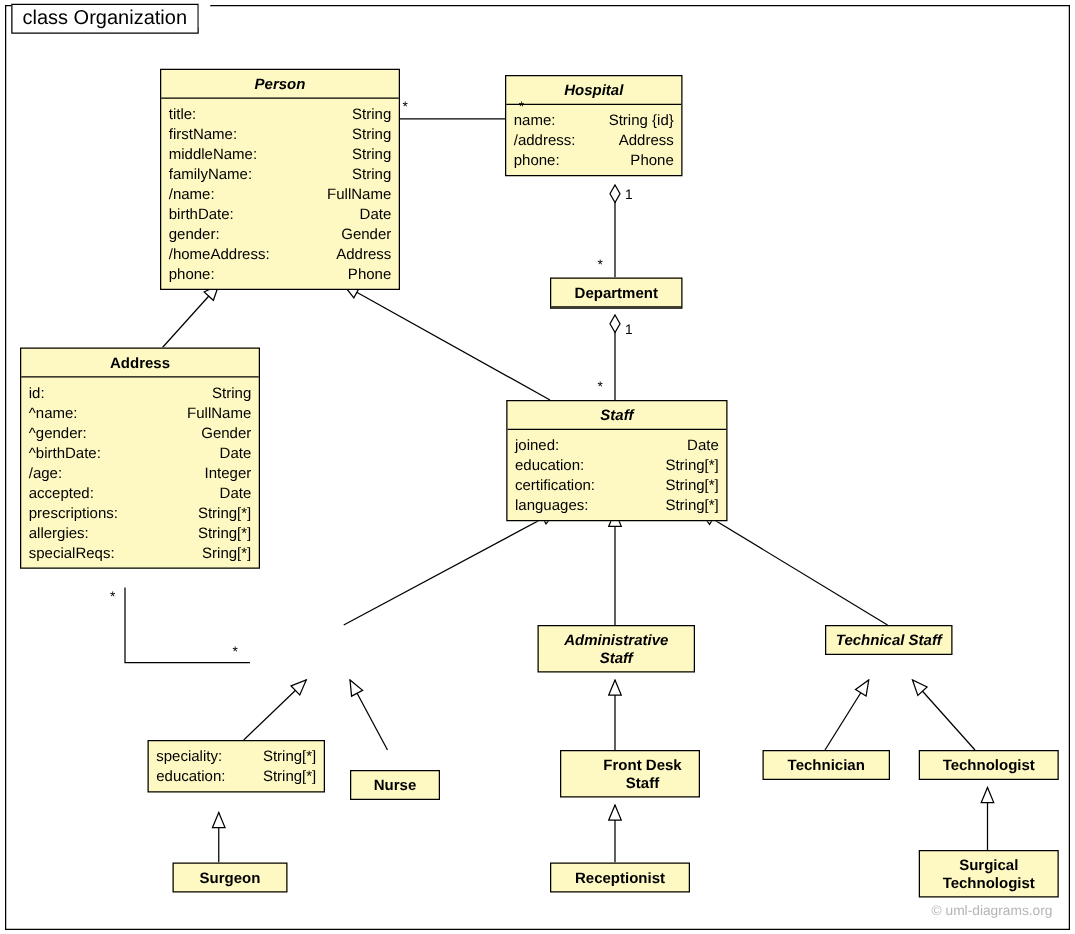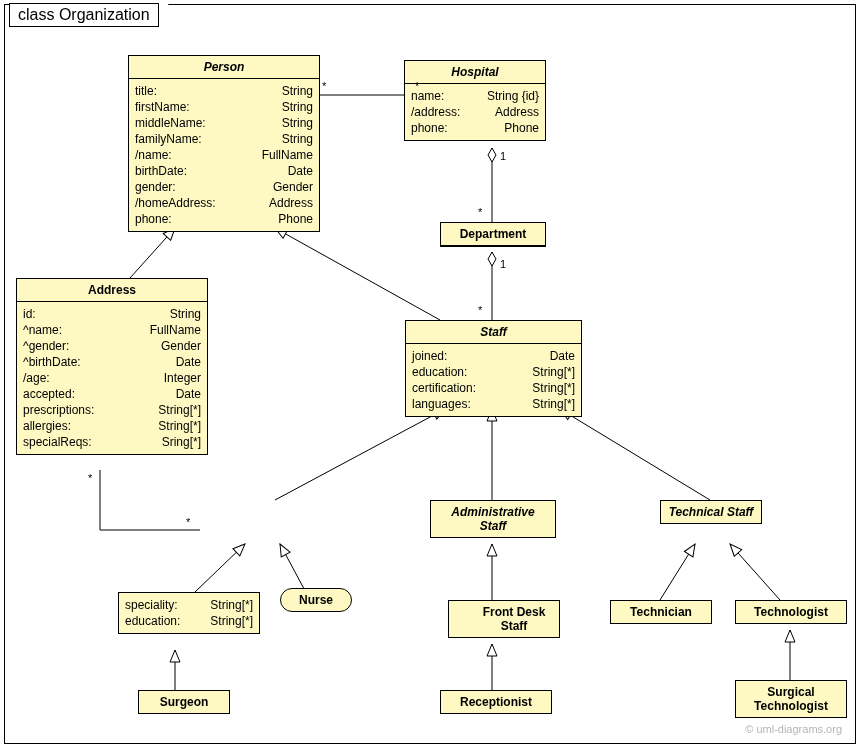--- a/index.html
+++ b/index.html
@@ -213,21 +213,21 @@
           <span>speciality:</span>
           <span>String[*]</span>
         </div>
         <div class="row">
           <span>education:</span>
           <span>String[*]</span>
         </div>
       </div>
   </div>
 
-  <div class="box" style="left:280px;top:588px;width:70px;border-radius:12px;">
+  <div class="box" style="left:280px;top:616px;width:70px;">
     <div class="box-title plain" style="border-bottom:none;">Nurse</div>
   </div>
 
   <div class="box" style="left:448px;top:600px;width:90px;padding-left:20px;">
     <div class="box-title plain" style="border-bottom:none;">Front Desk Staff</div>
   </div>
 
   <div class="box" style="left:610px;top:600px;width:100px;">
     <div class="box-title plain" style="border-bottom:none;">Technician</div>
   </div>

